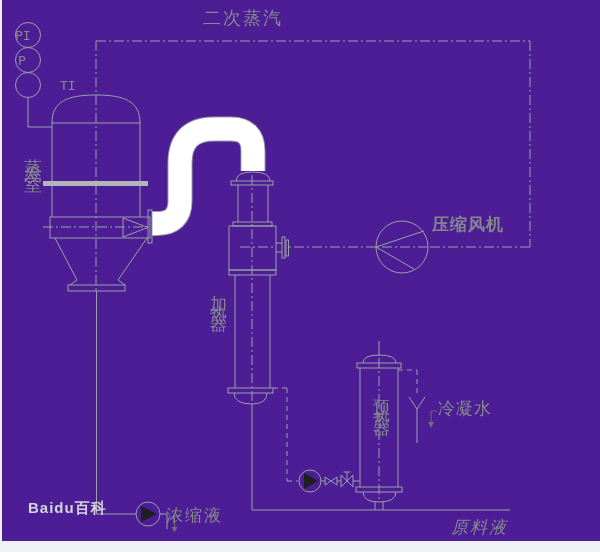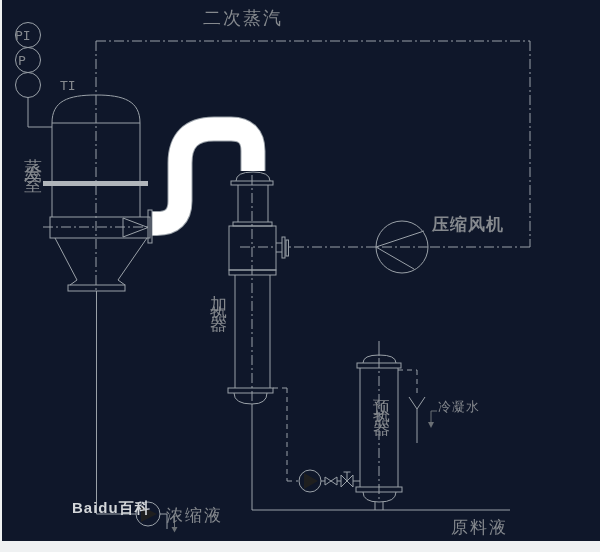--- a/index.html
+++ b/index.html
@@ -5,26 +5,26 @@
   :root{
     --line:#9aa1a8;
     --text:#85898e;
     --pump:#1f1f1f;
     --band:#b0b5ba;
     --watermark:#d3d6d9;
     --strip:#eff1f2;
   }
   html,body{margin:0;padding:0;}
   body{background:#fff;font-family:"Liberation Sans",sans-serif;}
-  .stage{position:relative;width:600px;height:552px;background:#0f172a;overflow:hidden;}
+  .stage{position:relative;width:600px;height:552px;background:#4c1d95;overflow:hidden;}
   .stage svg{position:absolute;left:0;top:0;}
   .lbl{position:absolute;color:var(--text);white-space:nowrap;line-height:1.1;}
   .vlbl{position:absolute;color:var(--text);writing-mode:vertical-rl;text-orientation:upright;white-space:nowrap;}
   .tag{position:absolute;color:var(--text);font-family:"DejaVu Sans Mono",monospace;font-size:13px;width:14px;text-align:center;}
-  .wm{position:absolute;left:28px;top:499px;font-size:15px;font-weight:bold;color:var(--watermark);letter-spacing:1px;margin-left:44px;}
+  .wm{position:absolute;left:28px;top:499px;font-size:15px;font-weight:bold;color:var(--watermark);letter-spacing:1px;}
   .strip-bottom{position:absolute;left:0;top:541px;width:600px;height:11px;background:var(--strip);}
   .strip-left{position:absolute;left:0;top:0;width:2px;height:552px;background:var(--strip);}
 </style>
 </head>
 <body>
 
 <div class="stage">
 
   <svg width="600" height="552" viewBox="0 0 600 552">
     <g fill="none" stroke="var(--line)" stroke-width="1">
@@ -148,23 +148,23 @@
   <div class="tag" style="left:15px;top:78px;margin-left:45px;">TI</div>
 
   <div class="vlbl" style="left:21px;top:144px;font-size:18px;letter-spacing:8px;">蒸发室</div>
 
   <div class="vlbl" style="left:207px;top:282px;font-size:17px;letter-spacing:10px;">加热器</div>
 
   <div class="lbl" style="left:432px;top:216px;font-size:17px;letter-spacing:1px;font-weight:bold;">压缩风机</div>
 
   <div class="vlbl" style="left:370px;top:386px;font-size:17px;letter-spacing:10px;">预热器</div>
 
-  <div class="lbl" style="left:438px;top:400px;font-size:13px;letter-spacing:1px;">冷凝水</div>
+  <div class="lbl" style="left:438px;top:400px;font-size:17px;letter-spacing:1px;">冷凝水</div>
 
   <div class="lbl" style="left:166px;top:507px;font-size:17px;letter-spacing:2px;">浓缩液</div>
 
-  <div class="lbl" style="left:451px;top:519px;font-size:17px;letter-spacing:2px;">原料液</div>
+  <div class="lbl" style="left:451px;top:519px;font-size:17px;letter-spacing:2px;font-style:italic;">原料液</div>
 
   <div class="wm">Baidu百科</div>
 
   <div class="strip-bottom"></div>
   <div class="strip-left"></div>
 </div>
 
 </body></html>

